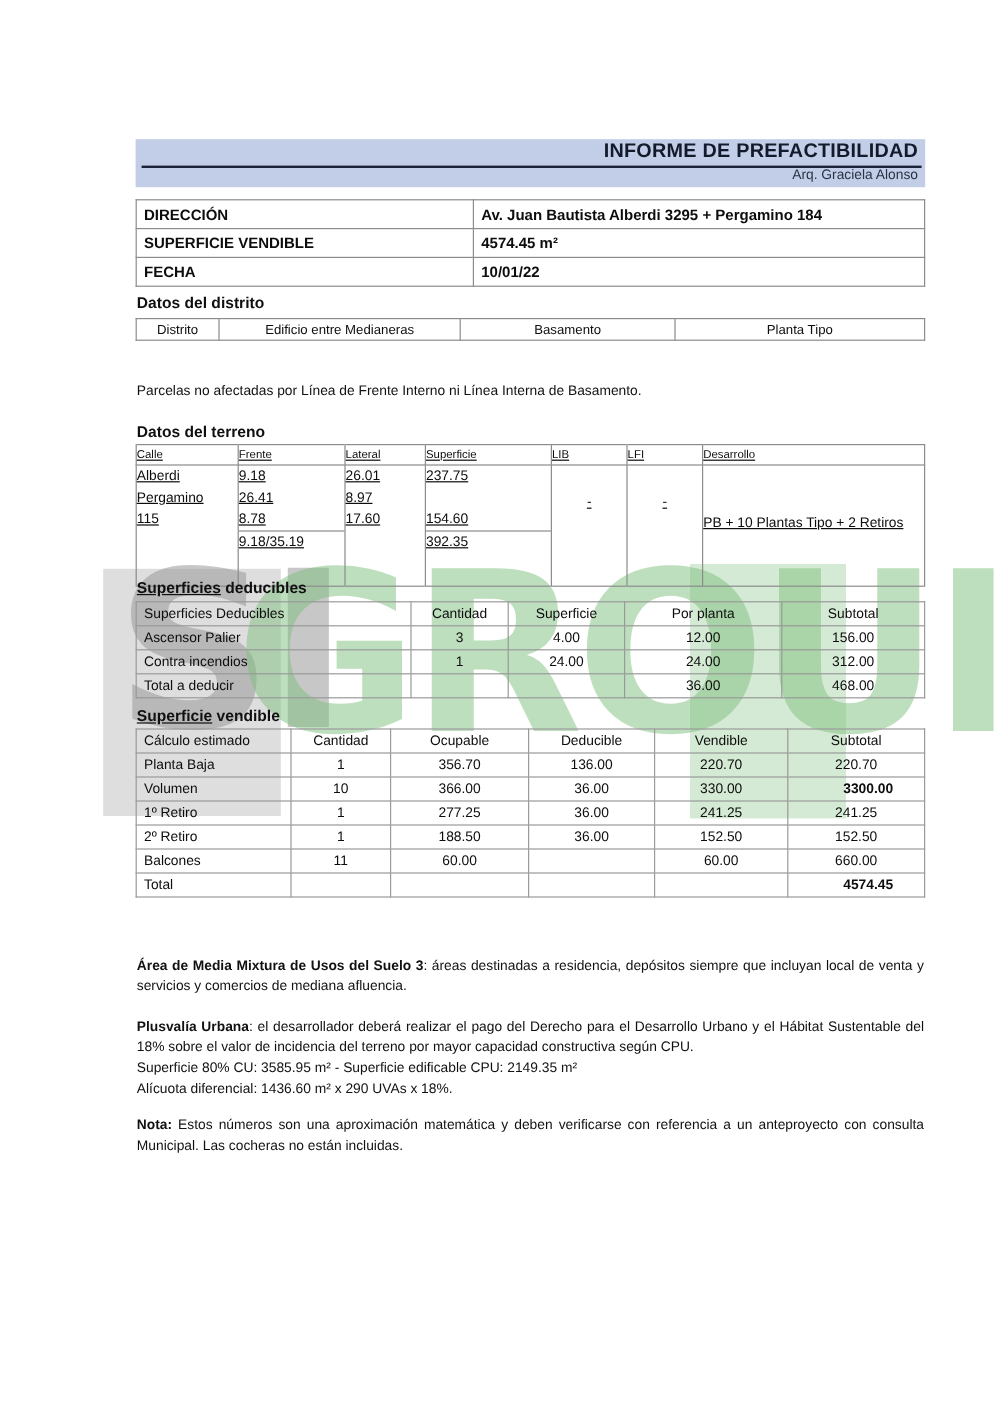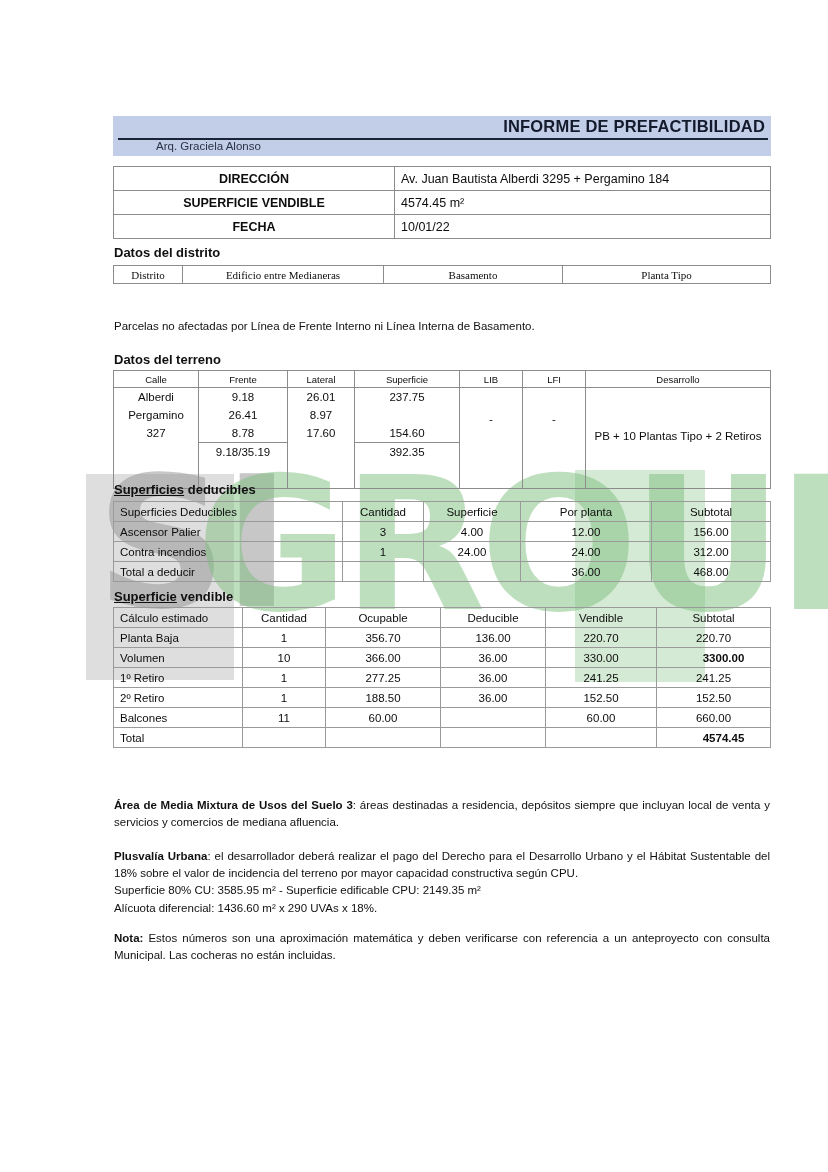--- a/index.html
+++ b/index.html
@@ -105,25 +105,24 @@
     font-weight: 700;
     letter-spacing: .2px;
     color: #131a2b;
     z-index: 5;
   }
   .hdr-sub {
     position: absolute;
     left: 113px;
     top: 140px;
     width: 652px;
-    text-align: left;
+    text-align: right;
     font-size: 11.5px;
     color: #2b3346;
     z-index: 5;
-    margin-left: 43px;
   }
 
   
   table {
     border-collapse: collapse;
     width: 100%;
     font-size: 11px;
   }
   td, th { padding: 0; font-weight: normal; }
 
@@ -136,39 +135,38 @@
   }
   .t-kv table { border: 1px solid #8c8c8c; }
   .t-kv td {
     border: 1px solid #8c8c8c;
     height: 23px;
     font-size: 12.5px;
     font-weight: 700;
     padding: 0 6px;
     vertical-align: middle;
   }
-  .t-kv td.k { width: 268px; text-align: center; }
-  .t-kv td.v { font-weight: 400; }
+  .t-kv td.k { width: 268px; }
+  .t-kv td.v { font-weight: 700; }
 
   .sec-title {
     position: absolute;
     left: 114px;
     font-size: 13px;
     font-weight: 700;
     color: #101010;
   }
   .sec-title .lite { font-weight: 700; text-decoration: underline; }
 
   
   .t-dist {
     position: absolute;
     left: 113px;
     top: 265px;
     width: 658px;
-    font-family: Liberation Serif, serif;
   }
   .t-dist table { border: 1px solid #8c8c8c; }
   .t-dist td {
     border: 1px solid #8c8c8c;
     text-align: center;
     vertical-align: middle;
   }
   .t-dist tr.head td { height: 17px; font-size: 11px; }
   .t-dist tr.head td.big { font-size: 11px; }
   .t-dist tr.body td { height: 20px; font-size: 11.5px; }
@@ -185,23 +183,23 @@
   .t-terr {
     position: absolute;
     left: 113px;
     top: 370px;
     width: 658px;
   }
   .t-terr table { border: 1px solid #8c8c8c; }
   .t-terr td {
     border-left: 1px solid #8c8c8c;
     border-right: 1px solid #8c8c8c;
-    text-align: center;
     vertical-align: top;
     font-size: 11.5px;
+    text-decoration: underline;
   }
   .t-terr tr.head td {
     border-bottom: 1px solid #8c8c8c;
     height: 16px;
     font-size: 9.5px;
     vertical-align: middle;
   }
   .t-terr .stack {
     display: flex;
     flex-direction: column;
@@ -340,21 +338,21 @@
         <td style="width:104px">Superficie</td>
         <td style="width:62px">LIB</td>
         <td style="width:62px">LFI</td>
         <td>Desarrollo</td>
       </tr>
       <tr>
         <td>
           <div class="stack">
             <div class="ln">Alberdi</div>
             <div class="ln">Pergamino</div>
-            <div class="ln">327</div>
+            <div class="ln">115</div>
           </div>
         </td>
         <td>
           <div class="stack">
             <div class="ln">9.18</div>
             <div class="ln">26.41</div>
             <div class="ln">8.78</div>
             <div class="tot">9.18/35.19</div>
           </div>
         </td>

